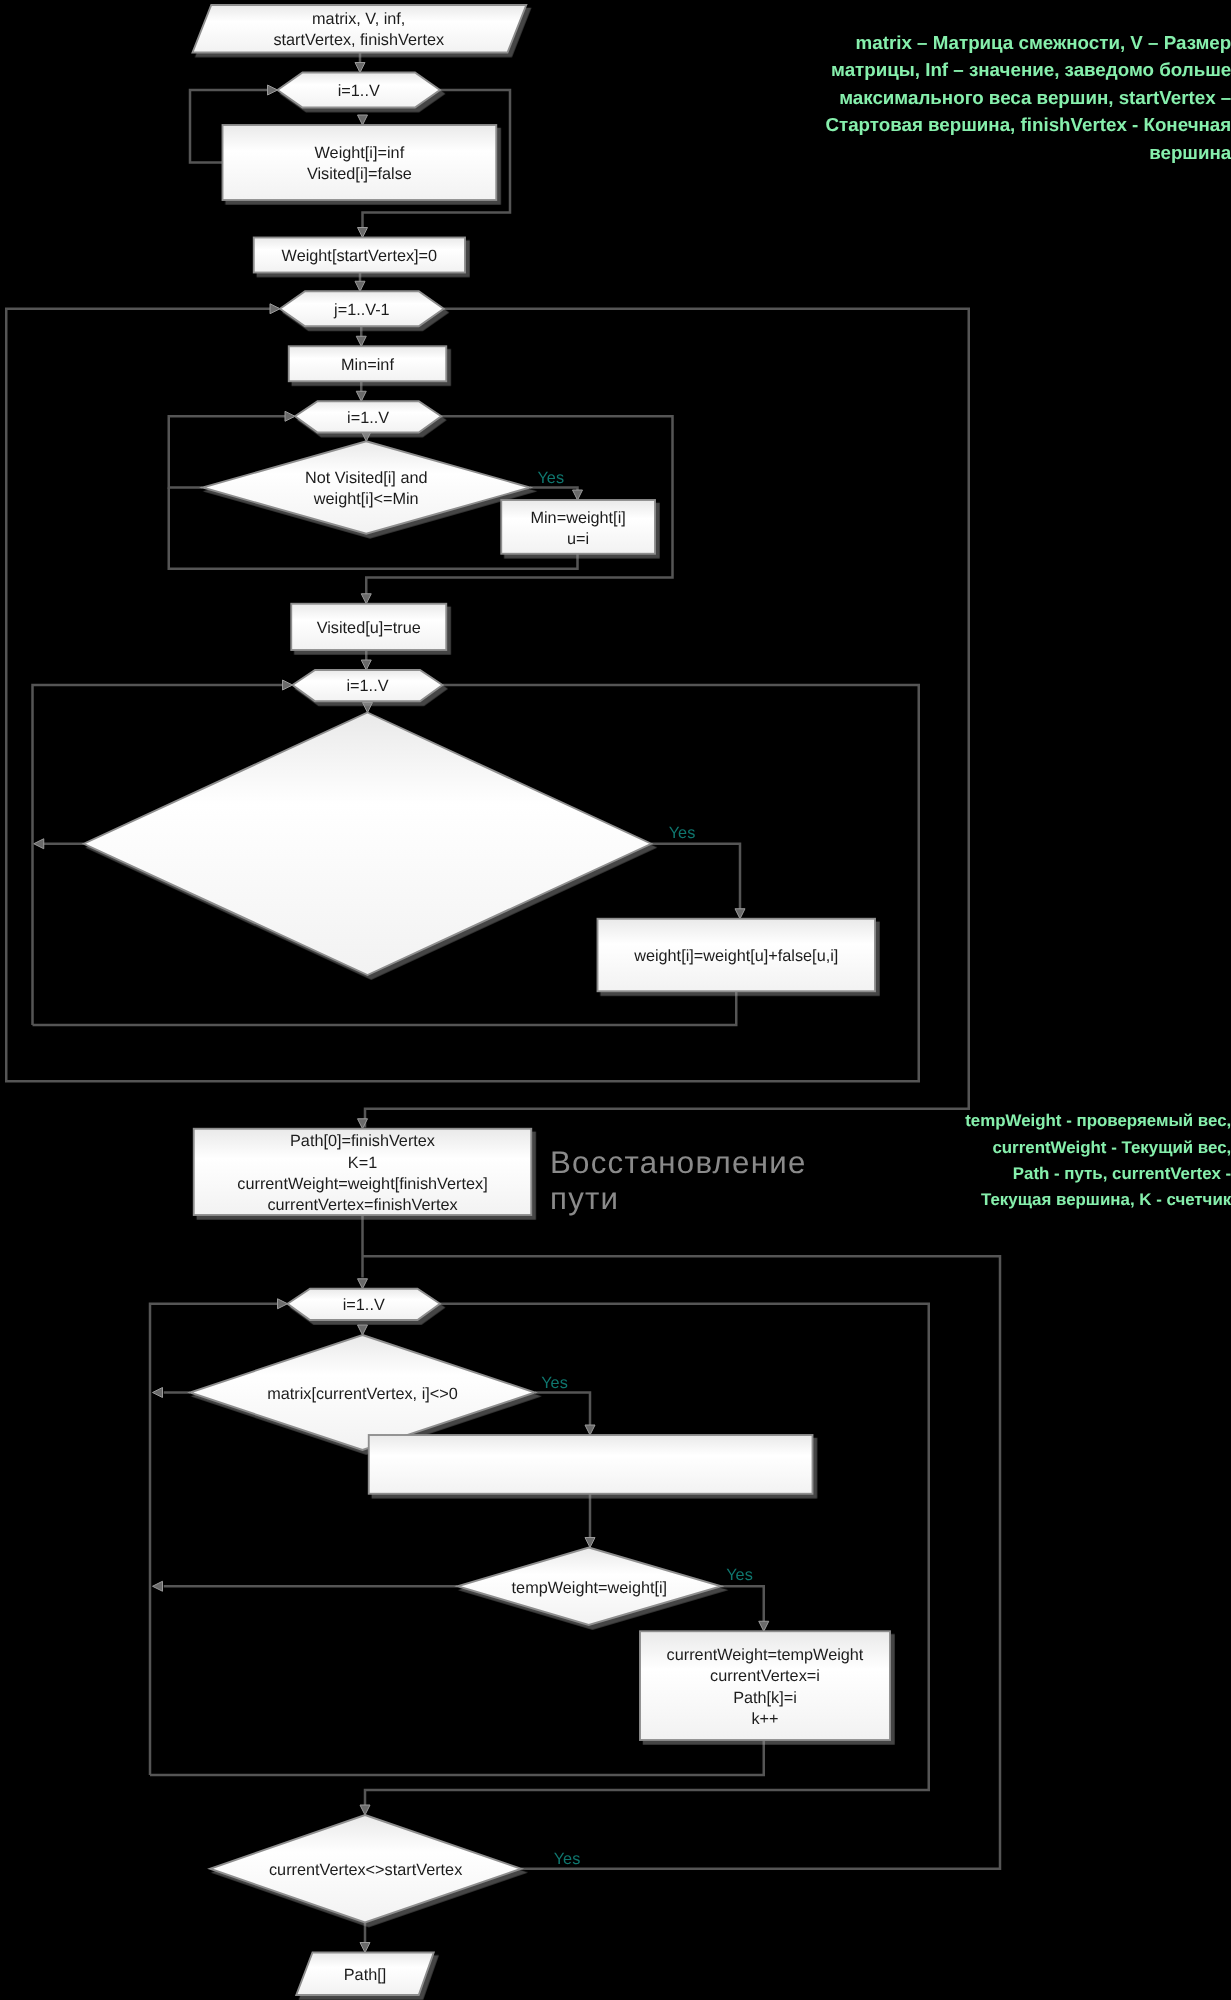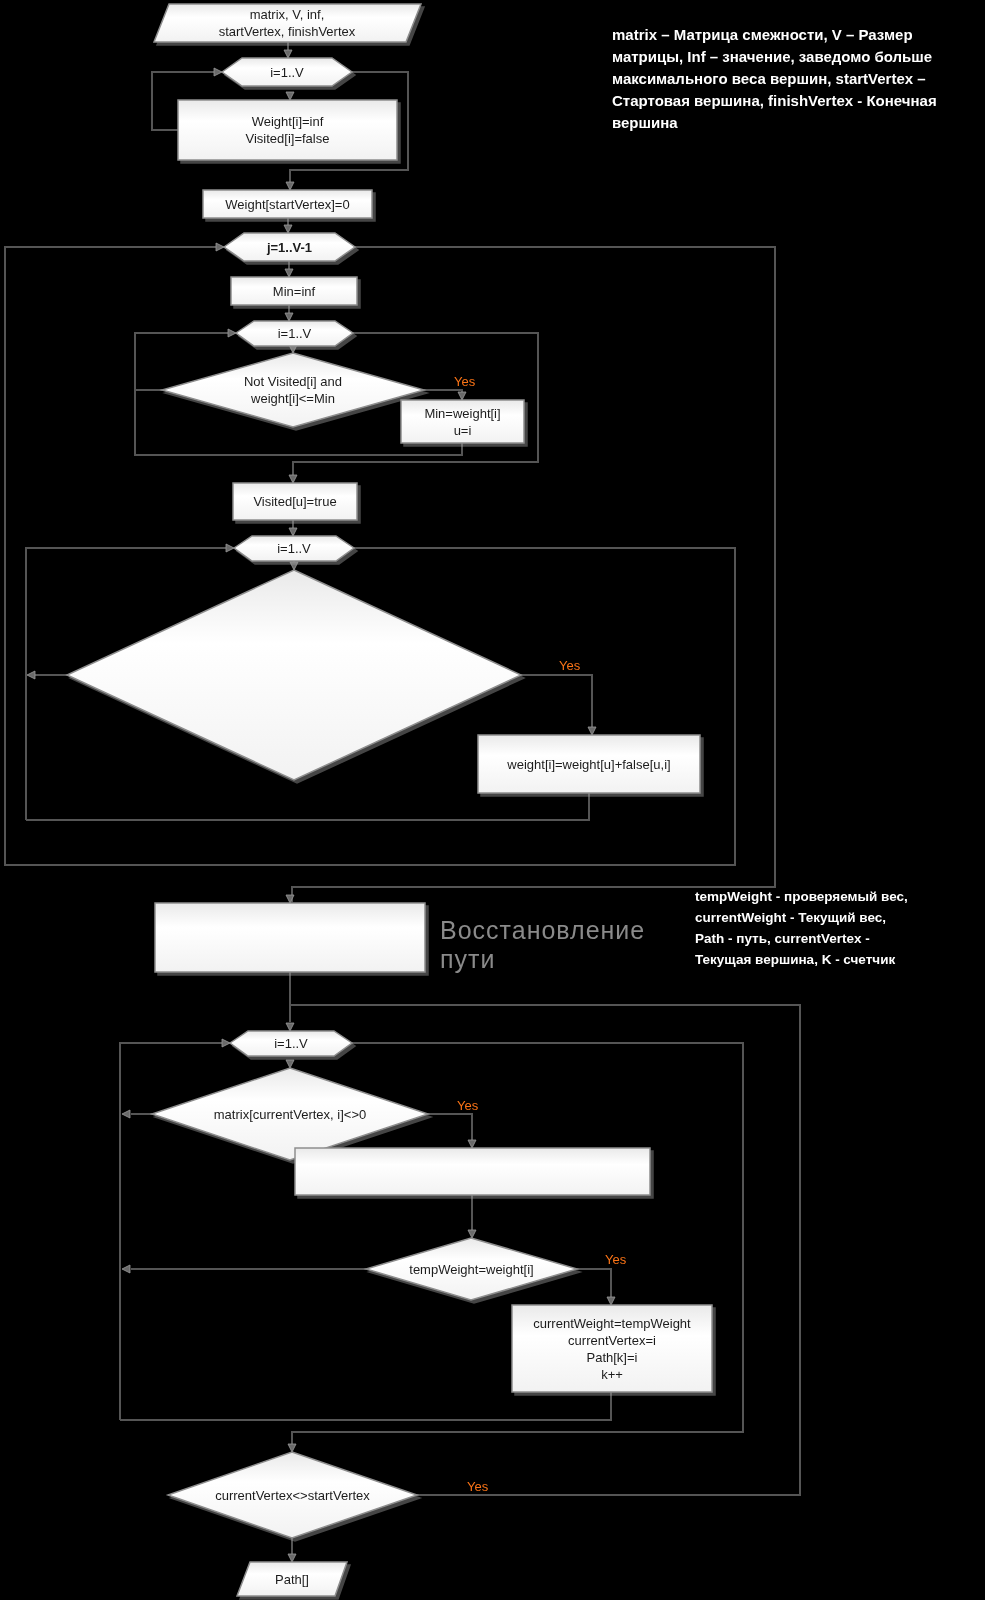--- a/index.html
+++ b/index.html
@@ -7,26 +7,25 @@
     position:relative;width:985px;height:1600px;background:#000;overflow:hidden;
     font-family:"Liberation Sans","DejaVu Sans",sans-serif;
   }
   .canvas svg{position:absolute;left:0;top:0;}
   .txt{
     position:absolute;display:flex;align-items:center;justify-content:center;
     text-align:center;color:#1c1c1c;font-size:13px;line-height:17px;
     white-space:pre-line;pointer-events:none;
   }
   .yes{
-    position:absolute;color:#f97316;font-size:13px;pointer-events:none;
+    position:absolute;color:#0f766e;font-size:13px;pointer-events:none;
     text-shadow:0 0 1px #000;
-    margin-left:24px;
   }
   .annot{
-    position:absolute;color:#ffffff;font-weight:bold;text-align:left;
+    position:absolute;color:#86efac;font-weight:bold;text-align:right;
     white-space:pre-line;pointer-events:none;
   }
   .annot.top{font-size:15px;line-height:22px;}
   .annot.mid{font-size:13.5px;line-height:21px;}
   .sect-title{
     position:absolute;color:#8a8a8a;font-size:25px;letter-spacing:1px;
     text-align:left;white-space:pre-line;pointer-events:none;
   }
   .connector{stroke:#555;stroke-width:2;fill:none;}
   .shape{fill:url(#gfill);stroke:#8e8e8e;stroke-width:1.5;}
@@ -137,30 +136,34 @@
       <polygon class="shape" points="250,1562 347,1562 335,1596 237,1596"></polygon>
     </g>
   </svg>
 
   <div class="txt" style="left:154px;top:4px;width:266px;height:38px;">matrix, V, inf,
 startVertex, finishVertex</div>
   <div class="txt" style="left:222px;top:58px;width:130px;height:28px;">i=1..V</div>
   <div class="txt" style="left:178px;top:100px;width:219px;height:60px;">Weight[i]=inf
 Visited[i]=false</div>
   <div class="txt" style="left:203px;top:190px;width:169px;height:28px;">Weight[startVertex]=0</div>
-  <div class="txt" style="left:224px;top:233px;width:131px;height:28px;font-weight:bold;">j=1..V-1</div>
+  <div class="txt" style="left:224px;top:233px;width:131px;height:28px;">j=1..V-1</div>
   <div class="txt" style="left:231px;top:277px;width:126px;height:28px;">Min=inf</div>
   <div class="txt" style="left:236px;top:320px;width:117px;height:27px;">i=1..V</div>
   <div class="txt" style="left:162px;top:353px;width:262px;height:74px;">Not Visited[i] and
 weight[i]&lt;=Min</div>
   <div class="txt" style="left:401px;top:400px;width:123px;height:43px;">Min=weight[i]
 u=i</div>
   <div class="txt" style="left:233px;top:483px;width:124px;height:37px;">Visited[u]=true</div>
   <div class="txt" style="left:234px;top:535px;width:120px;height:27px;">i=1..V</div>
   <div class="txt" style="left:478px;top:735px;width:222px;height:58px;">weight[i]=weight[u]+false[u,i]</div>
+  <div class="txt" style="left:155px;top:903px;width:270px;height:69px;">Path[0]=finishVertex
+K=1
+currentWeight=weight[finishVertex]
+currentVertex=finishVertex</div>
   <div class="txt" style="left:230px;top:1030px;width:122px;height:26px;">i=1..V</div>
   <div class="txt" style="left:152px;top:1068px;width:276px;height:92px;">matrix[currentVertex, i]&lt;&gt;0</div>
   <div class="txt" style="left:366px;top:1238px;width:211px;height:62px;">tempWeight=weight[i]</div>
   <div class="txt" style="left:512px;top:1305px;width:200px;height:87px;">currentWeight=tempWeight
 currentVertex=i
 Path[k]=i
 k++</div>
   <div class="txt" style="left:168px;top:1452px;width:249px;height:86px;text-align:right;">currentVertex&lt;&gt;startVertex</div>
   <div class="txt" style="left:232px;top:1562px;width:120px;height:35px;">Path[]</div>
 

